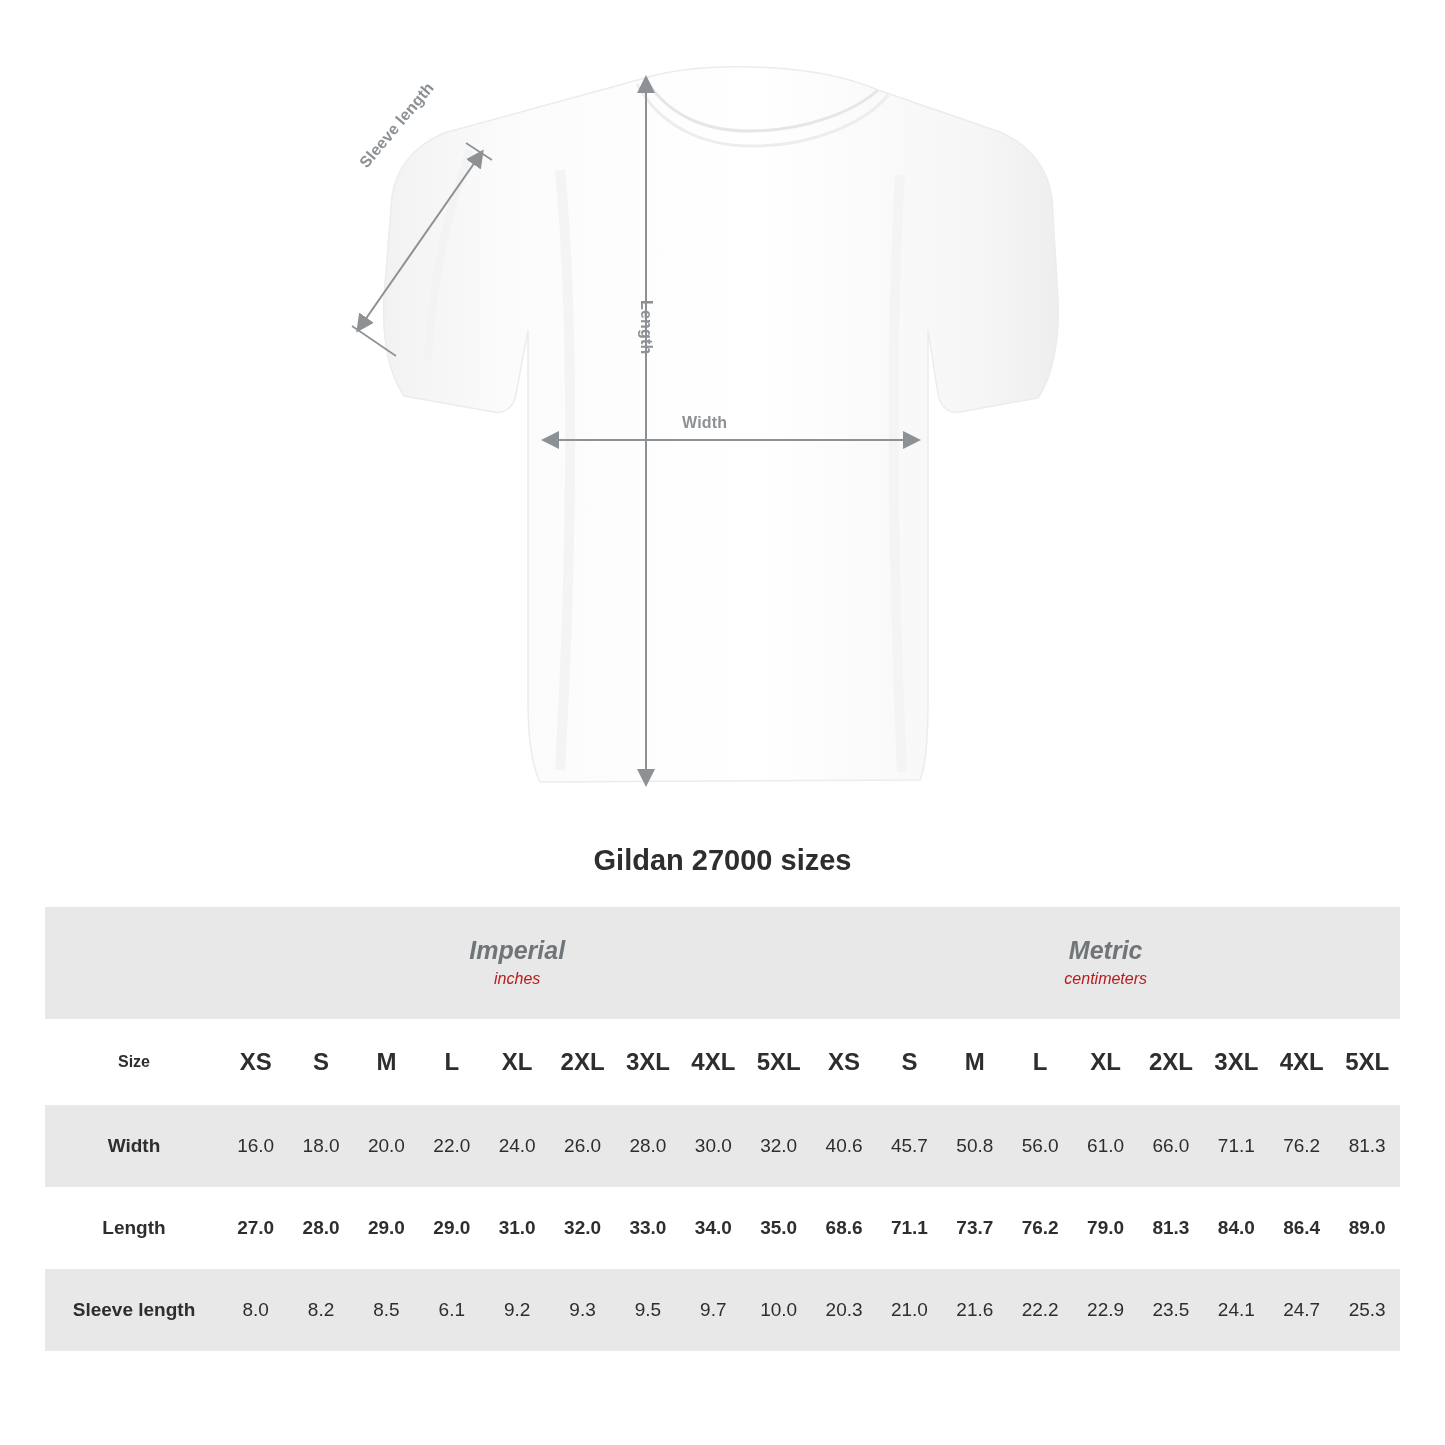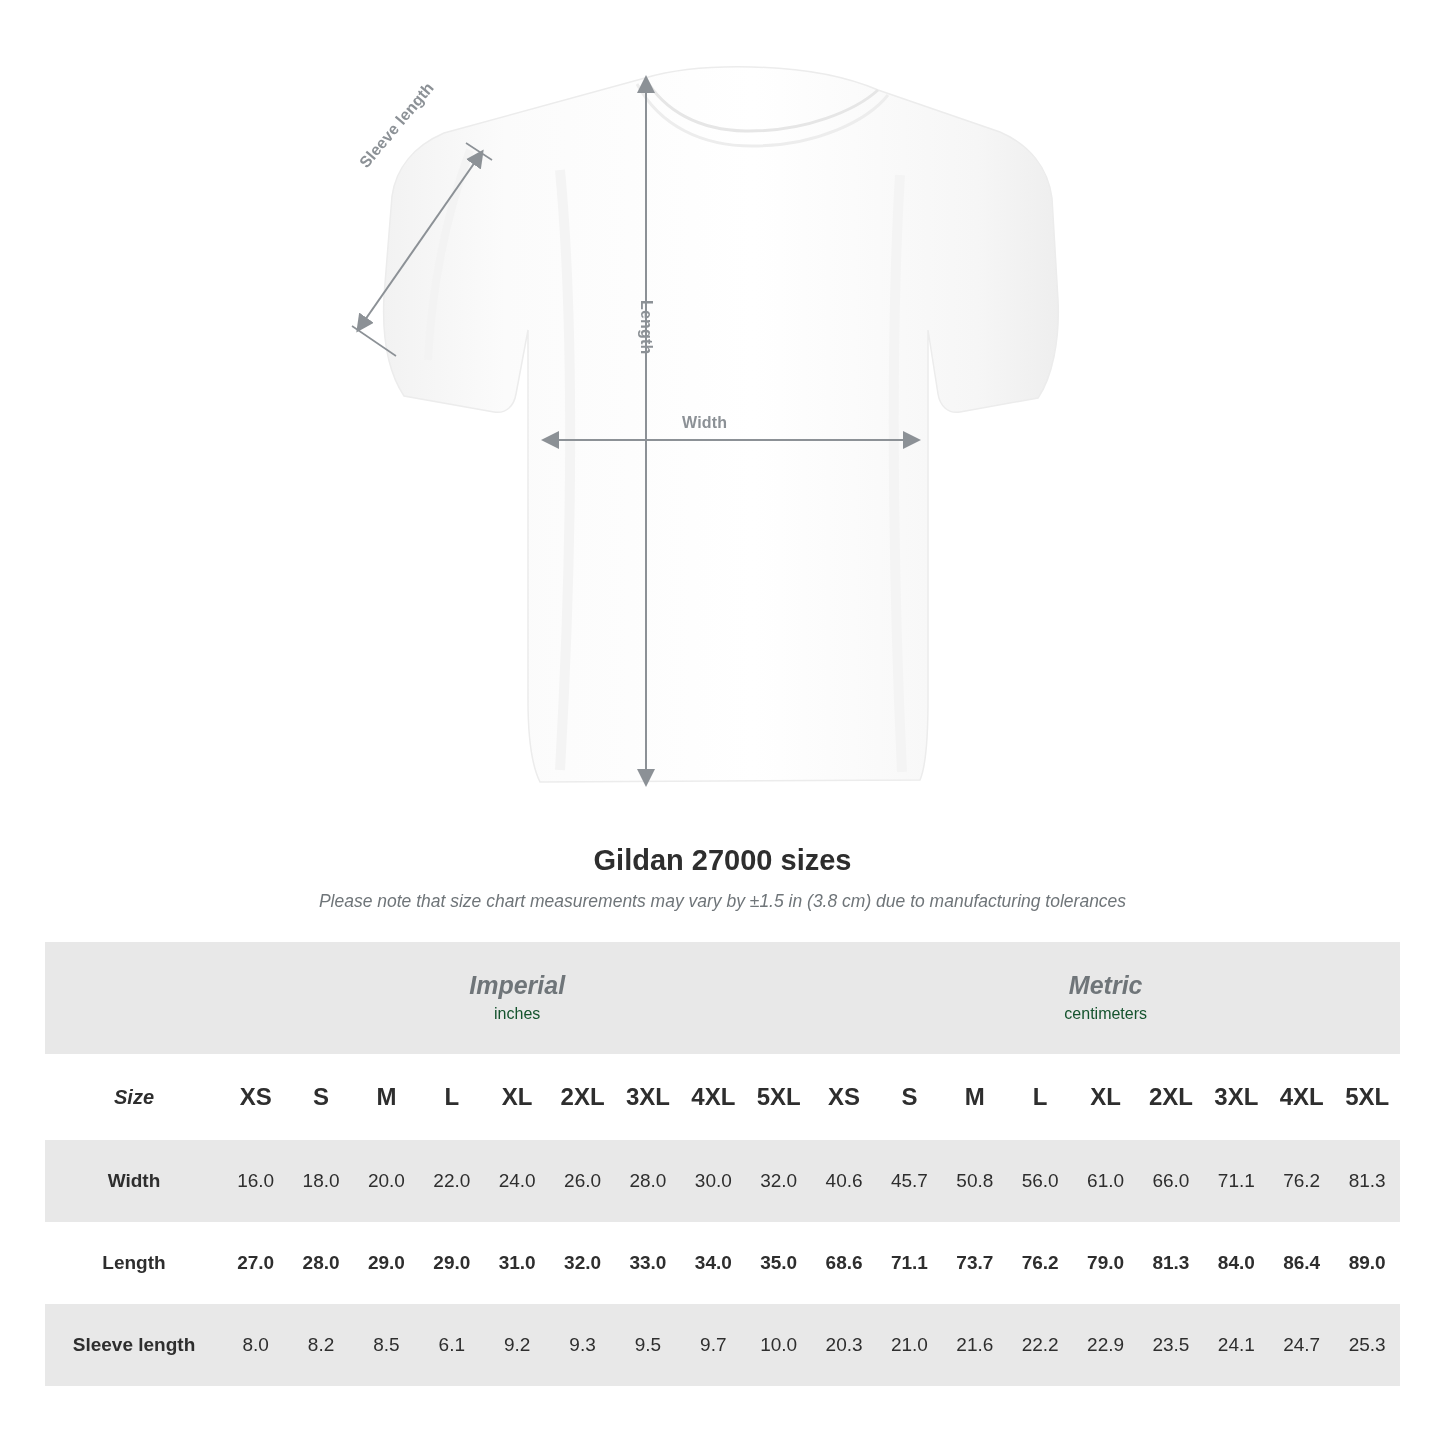--- a/index.html
+++ b/index.html
@@ -93,33 +93,33 @@
   }
   .unit-name {
     font-size: 25px;
     font-weight: bold;
     font-style: italic;
     color: #6f7579;
     line-height: 1.25;
   }
   .unit-sub {
     font-size: 16px;
-    color: #14532d;
+    font-style: italic;
+    color: #b91c1c;
     line-height: 1.6;
   }
   .hdr-row td {
     background: #ffffff;
     height: 86px;
     font-size: 24px;
     font-weight: bold;
     color: #2e2e2e;
   }
   .hdr-row td.rowlabel {
-    font-size: 20px;
-    font-style: italic;
+    font-size: 16px;
   }
   .data-row td {
     height: 82px;
     font-size: 19px;
     color: #2e2e2e;
   }
   .data-row td.rowlabel {
     font-weight: bold;
   }
   .row-shaded td { background: #e8e8e8; }
@@ -187,21 +187,20 @@
     <line x1="544" y1="440" x2="918" y2="440" stroke="#8c9196" stroke-width="2" marker-start="url(#arrowStart)" marker-end="url(#arrowEnd)"></line>
   </svg>
 
   <div class="annot sleeve">Sleeve length</div>
   <div class="annot length">Length</div>
   <div class="annot width">Width</div>
 </div>
 
 <div class="heading-block">
   <h1 class="chart-title">Gildan 27000 sizes</h1>
-  <p class="chart-note">Please note that size chart measurements may vary by ±1.5 in (3.8 cm) due to manufacturing tolerances</p>
 </div>
 
 <div class="table-wrap">
   <table class="size-table">
     <tbody>
       <tr class="unit-band">
         <td class="rowlabel"></td>
         <td colspan="9">
           <div class="unit-name">Imperial</div>
           <div class="unit-sub">inches</div>

